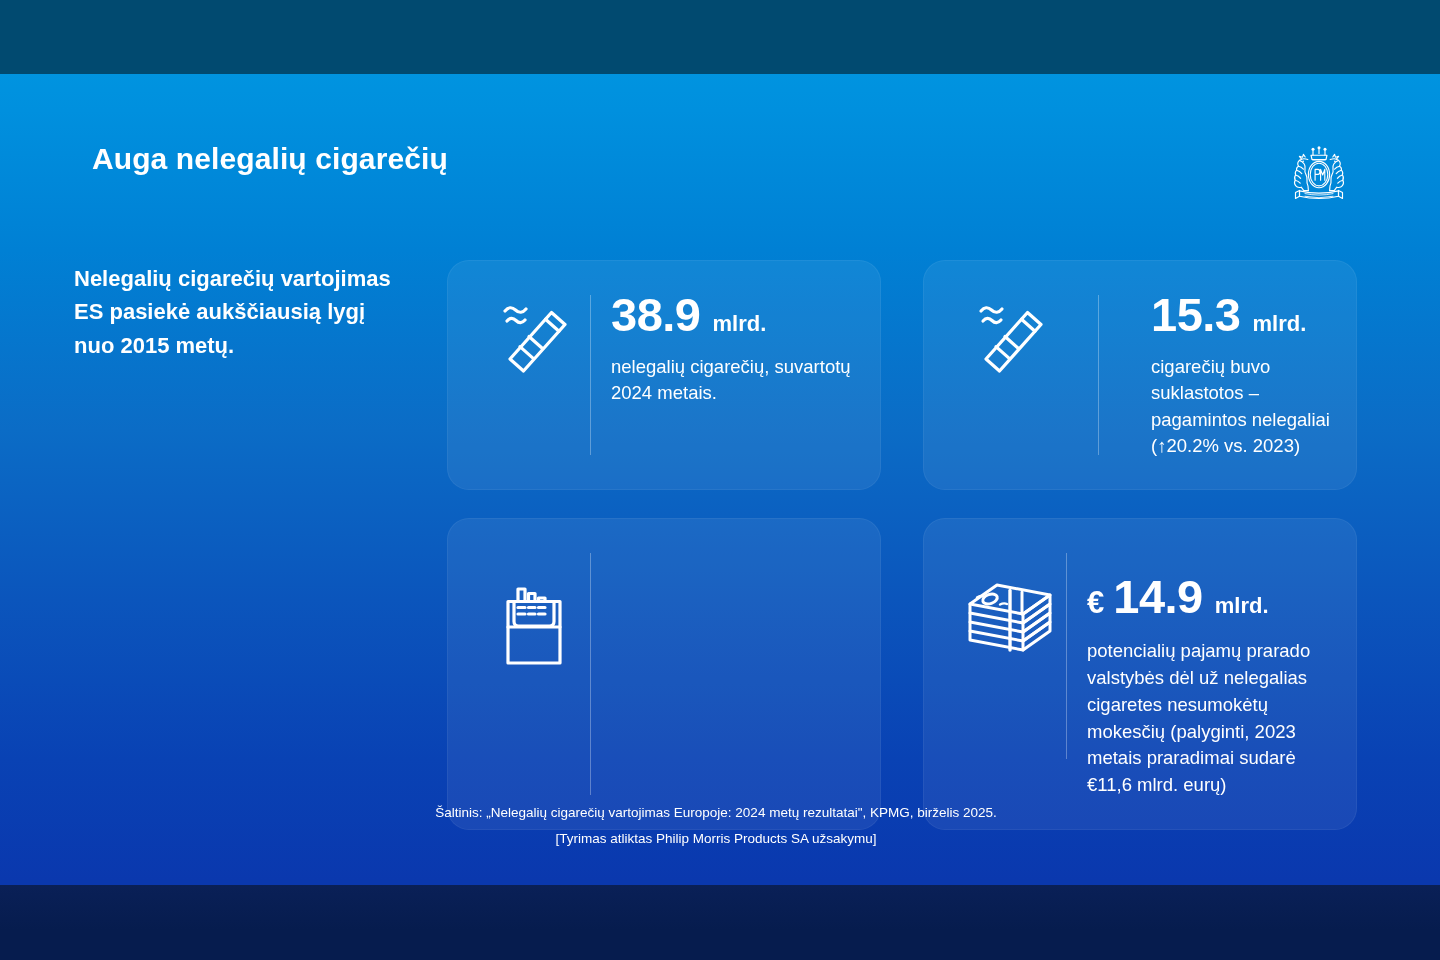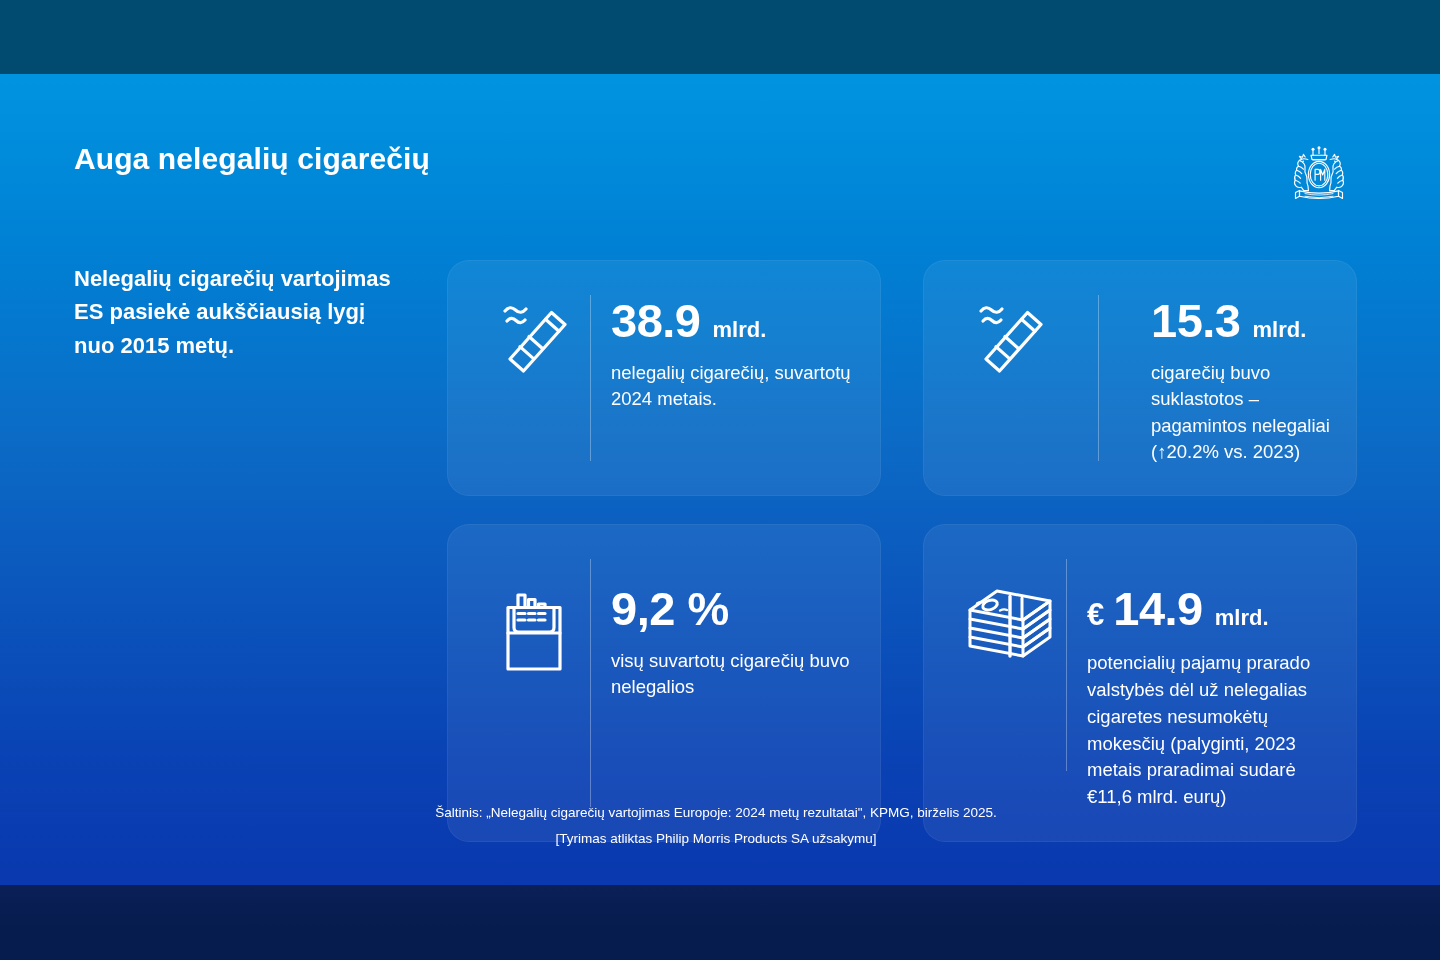--- a/index.html
+++ b/index.html
@@ -33,21 +33,21 @@
   .bottom-ghost {
     position:absolute; left:500px; top:888px; width:440px; height:26px;
     color:rgba(255,255,255,0.045);
     font-size:17px; letter-spacing:.4px;
     white-space:nowrap;
     pointer-events:none;
   }
 
   
   .title {
-    position:absolute; left:74px; top:138px;
+    position:absolute; left:92px; top:138px;
     width:640px;
     font-size:30px; font-weight:700; line-height:1.38;
     color:#FFFFFF; letter-spacing:.1px;
   }
   .logo {
     position:absolute; right:85px; top:142px;
     width:72px; height:66px;
   }
 
   
@@ -90,21 +90,21 @@
   .card.c4 .divider { margin-top:4px; margin-bottom:40px; }
   .card.c3 .divider { margin-bottom:4px; }
   .body { flex:1; padding-top:0; }
   .card.c4 .body, .card.c3 .body { padding-top:24px; }
 
   .stat {
     color:#FFFFFF;
     font-weight:700;
     line-height:1;
     white-space:nowrap;
-    display:flex; align-items:baseline;margin-top:6px;
+    display:flex; align-items:baseline;
   }
   .euro { font-size:31px; font-weight:700; margin-right:9px; }
   .num { font-size:47px; letter-spacing:-0.5px; }
   .unit { font-size:22px; font-weight:700; margin-left:12px; }
 
   .desc {
     margin-top:16px;
     color:#FFFFFF;
     font-size:18.5px;
     line-height:1.42;
@@ -232,26 +232,20 @@
             <path d="M15 24.5 L15 44.5 Q15 49 19.5 49 L50.5 49 Q55 49 55 44.5 L55 24.5"></path>
             <path d="M19 24.5 L19 12 L26 12 L26 24.5"></path>
             <path d="M29.5 24.5 L29.5 16.5 L36 16.5 L36 24.5"></path>
             <path d="M39.5 24.5 L39.5 21 L46 21 L46 24.5"></path>
             <path d="M19 30.5 L26 30.5 M19 37 L26 37"></path>
             <path d="M29.5 30.5 L36 30.5 M29.5 37 L36 37"></path>
             <path d="M39.5 30.5 L46 30.5 M39.5 37 L46 37"></path>
           </svg>
         </div>
         <div class="divider"></div>
-        <div class="body">
-          <div class="stat">
-            <span class="num">9,2 %</span>
-          </div>
-          <div class="desc">visų suvartotų cigarečių buvo nelegalios</div>
-        </div>
       </div>
 
       <div class="card c4">
         <div class="icon-slot">
           <svg viewBox="0 0 92 78" width="92" height="78" fill="none" stroke="#FFFFFF" stroke-width="3.0" stroke-linecap="round" stroke-linejoin="round">
             <path d="M6 27 L33 8 L86 18 L59 37 Z"></path>
             <path d="M6 27 L6 36 L59 46 L59 37"></path>
             <path d="M59 37 L86 18 L86 27 L59 46"></path>
             <path d="M6 36 L6 45 L59 55 L59 46"></path>
             <path d="M59 46 L86 27 L86 36 L59 55"></path>

